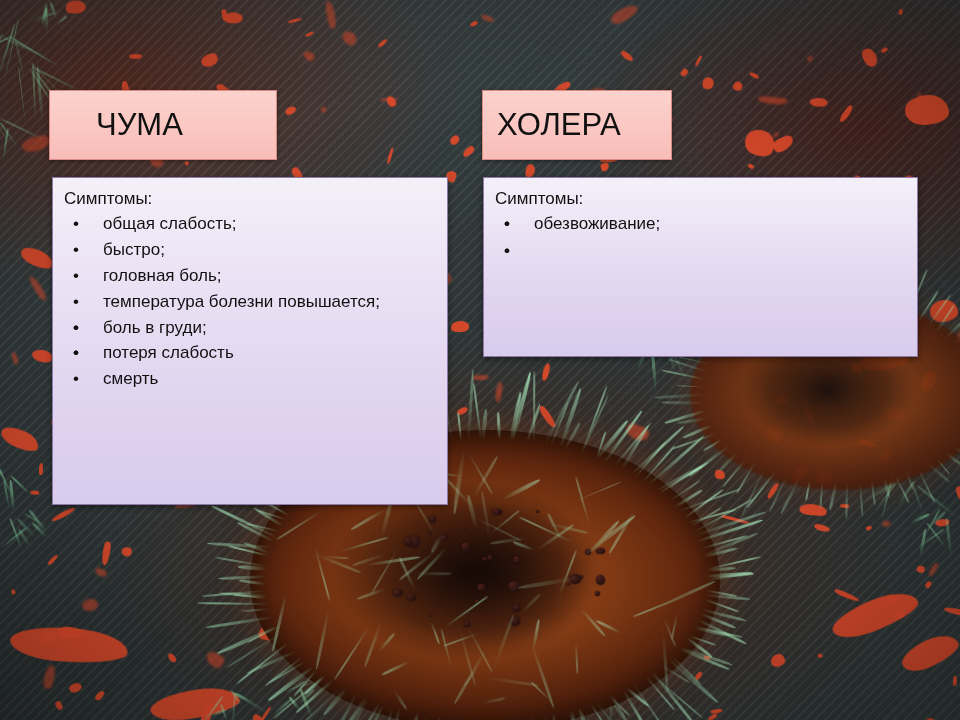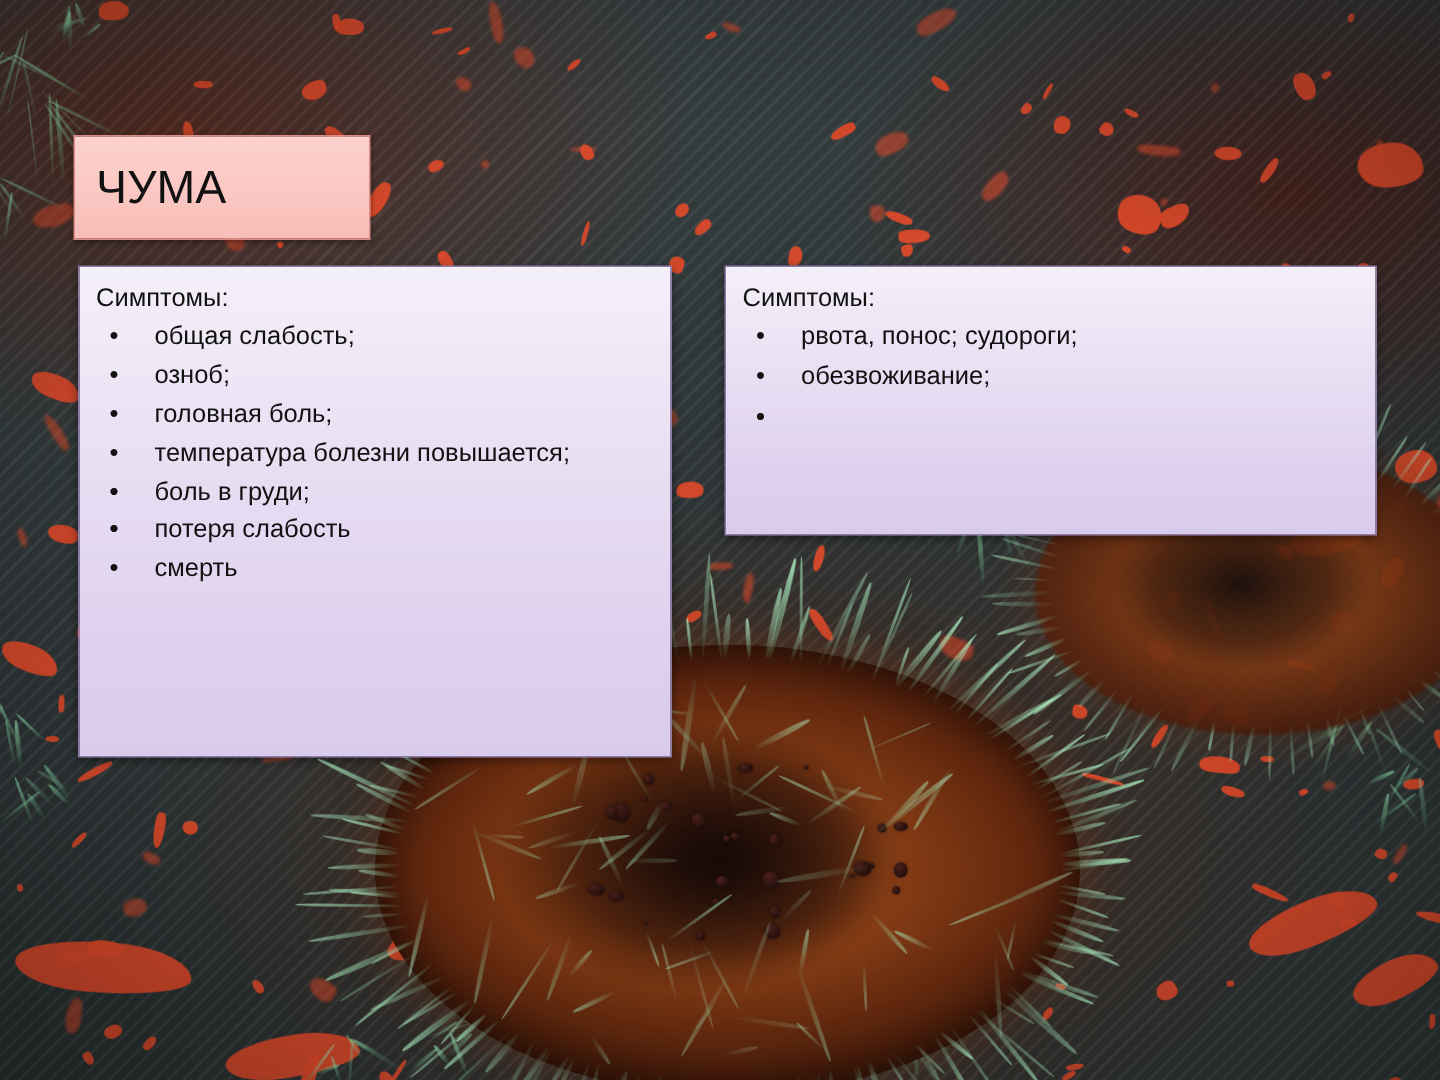--- a/index.html
+++ b/index.html
@@ -126,21 +126,21 @@
     position: absolute;
     top: 90px;
     height: 70px;
     background: linear-gradient(to bottom, #fcd2cd 0%, #fbc8c3 50%, #f8bdb8 100%);
     border: 1px solid #d98b84;
     box-sizing: border-box;
     display: flex;
     align-items: center;
     box-shadow: 0 1px 4px rgba(0,0,0,0.4);
   }
-  .name-box.left  { left: 49px;  width: 198px; }
+  .name-box.left  { left: 49px;  width: 228px; padding-left: 32px; }
   .name-box.right { left: 482px; width: 190px; }
   .name-text {
     font-size: 31px;
     font-weight: 400;
     color: #111;
     padding-left: 14px;
     white-space: nowrap;
   }
 
   
@@ -819,39 +819,42 @@
       <div class="cilium" style="left: 945.053px; top: 303.027px; width: 2.71004px; height: 33.8441px; transform: rotate(406.481deg); opacity: 0.6;"></div>
       <div class="cilium" style="left: 952.858px; top: 297.421px; width: 1.73948px; height: 45.6477px; transform: rotate(423.764deg); opacity: 0.5;"></div>
     </div>
 
   <div class="bg-vignette"></div>
 
 
   <div class="name-box left">
     <span class="name-text">ЧУМА</span>
   </div>
+  <div class="name-box right">
+    <span class="name-text">ХОЛЕРА</span>
+  </div>
 
   <div class="panel left">
     <p class="panel-heading">Симптомы:</p>
     <ul class="symptom-list" id="list-plague">
         <li class="symptom-item"><span class="bullet">•</span><span>общая слабость;</span></li>
-        <li class="symptom-item"><span class="bullet">•</span><span>озноб;</span></li>
+        <li class="symptom-item"><span class="bullet">•</span><span>быстро;</span></li>
         <li class="symptom-item"><span class="bullet">•</span><span>головная боль;</span></li>
         <li class="symptom-item"><span class="bullet">•</span><span>температура болезни повышается;</span></li>
         <li class="symptom-item"><span class="bullet">•</span></li>
         <li class="symptom-item"><span class="bullet">•</span><span>боль в груди;</span></li>
         <li class="symptom-item"><span class="bullet">•</span></li>
         <li class="symptom-item"><span class="bullet">•</span><span>потеря слабость</span></li>
         <li class="symptom-item"><span class="bullet">•</span><span>смерть</span></li>
       </ul>
   </div>
 
   <div class="panel right">
     <p class="panel-heading">Симптомы:</p>
     <ul class="symptom-list" id="list-cholera">
-        <li class="symptom-item"><span class="bullet">•</span><span>рвота, понос; судороги;</span></li>
+        <li class="symptom-item"><span class="bullet">•</span></li>
         <li class="symptom-item"><span class="bullet">•</span><span>обезвоживание;</span></li>
         <li class="symptom-item"><span class="bullet">•</span></li>
         <li class="symptom-item"><span class="bullet">•</span></li>
       </ul>
   </div>
 
 </div>
 
 </body></html>

